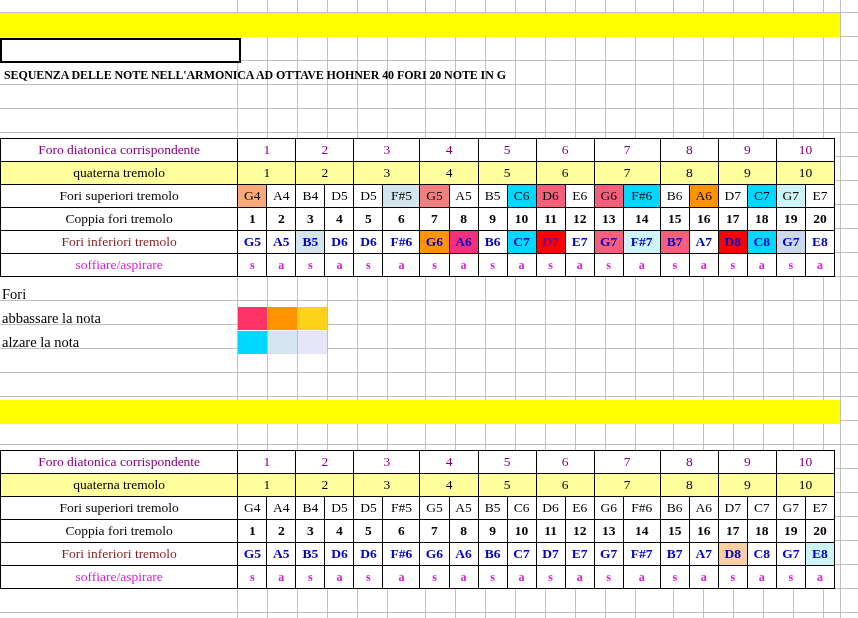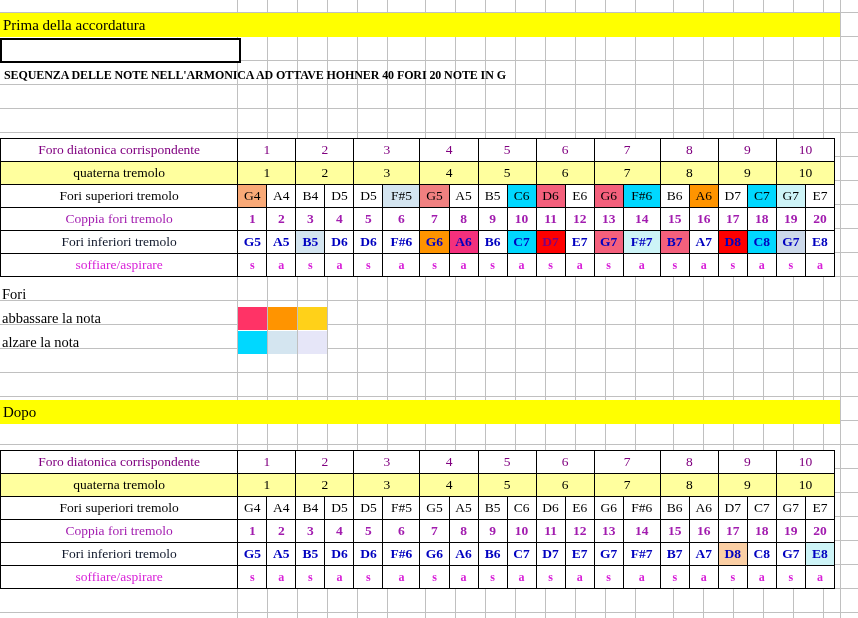--- a/index.html
+++ b/index.html
@@ -56,22 +56,22 @@
   }
   td.lbl{
     text-align:left;
     padding-left:3px;
     border-left:1px solid #000;
   }
   td.lbl.ctr{text-align:center;padding-left:0;}
 
   .c-purple{color:#800080;}
   .c-black{color:#000000;}
-  .c-red{color:#a21caf;font-weight:bold;font-family:Liberation Serif, serif;}
-  .c-blue{color:#0f172a;font-weight:bold;}
+  .c-red{color:#000000;font-weight:bold;font-family:Liberation Serif, serif;}
+  .c-blue{color:#7f1d1d;font-weight:bold;}
   .c-magenta{color:#d820d8;font-weight:bold;}
   .row-yellow td{background:#ffff9e;}
 
   
   .legend-lbl{
     font-size:14.5px;color:#000;display:flex;align-items:center;
     padding-left:2px;
   }
   .swatch{position:absolute;box-sizing:border-box;}
 </style>
@@ -124,21 +124,20 @@
       <div class="gline-h" style="top: 468px;"></div>
       <div class="gline-h" style="top: 492px;"></div>
       <div class="gline-h" style="top: 516px;"></div>
       <div class="gline-h" style="top: 540px;"></div>
       <div class="gline-h" style="top: 564px;"></div>
       <div class="gline-h" style="top: 588px;"></div>
       <div class="gline-h" style="top: 612px;"></div>
     </div>
 
   <div class="blk yellowband" style="left:0;top:13px;width:840px;height:24px;"></div>
-  <div class="blk hdr-text" style="left:0;top:13px;width:237px;height:24px;">Prima della accordatura</div>
 
   <div class="blk inputbox" style="left:0;top:38px;width:241px;height:25px;"></div>
 
   <div class="blk bigtitle" style="left:4px;top:63px;width:850px;height:24px;">SEQUENZA DELLE NOTE NELL'ARMONICA AD OTTAVE HOHNER 40 FORI 20 NOTE IN G</div>
 
 
   <div class="blk" style="left:0;top:138px;">
     <table class="nt" id="tbl-before" style="width: 835px;">
         <colgroup>
           <col style="width: 237px;">
@@ -292,21 +291,20 @@
   <div id="legend-swatches">
       <div class="swatch" style="left: 238px; top: 307px; width: 29px; height: 23px; background: rgb(255, 51, 102);"></div>
       <div class="swatch" style="left: 268px; top: 307px; width: 29px; height: 23px; background: rgb(255, 148, 0);"></div>
       <div class="swatch" style="left: 298px; top: 307px; width: 29px; height: 23px; background: rgb(255, 209, 25);"></div>
       <div class="swatch" style="left: 238px; top: 331px; width: 29px; height: 23px; background: rgb(0, 216, 255);"></div>
       <div class="swatch" style="left: 268px; top: 331px; width: 29px; height: 23px; background: rgb(212, 229, 240);"></div>
       <div class="swatch" style="left: 298px; top: 331px; width: 29px; height: 23px; background: rgb(230, 230, 248);"></div>
     </div>
 
   <div class="blk yellowband" style="left:0;top:400px;width:840px;height:24px;"></div>
-  <div class="blk hdr-text" style="left:0;top:400px;width:237px;height:24px;">Dopo</div>
 
   <div class="blk" style="left:0;top:450px;">
     <table class="nt" id="tbl-after" style="width: 835px;">
         <colgroup>
           <col style="width: 237px;">
           <col style="width: 29px;">
           <col style="width: 29px;">
           <col style="width: 29px;">
           <col style="width: 29px;">
           <col style="width: 29px;">

